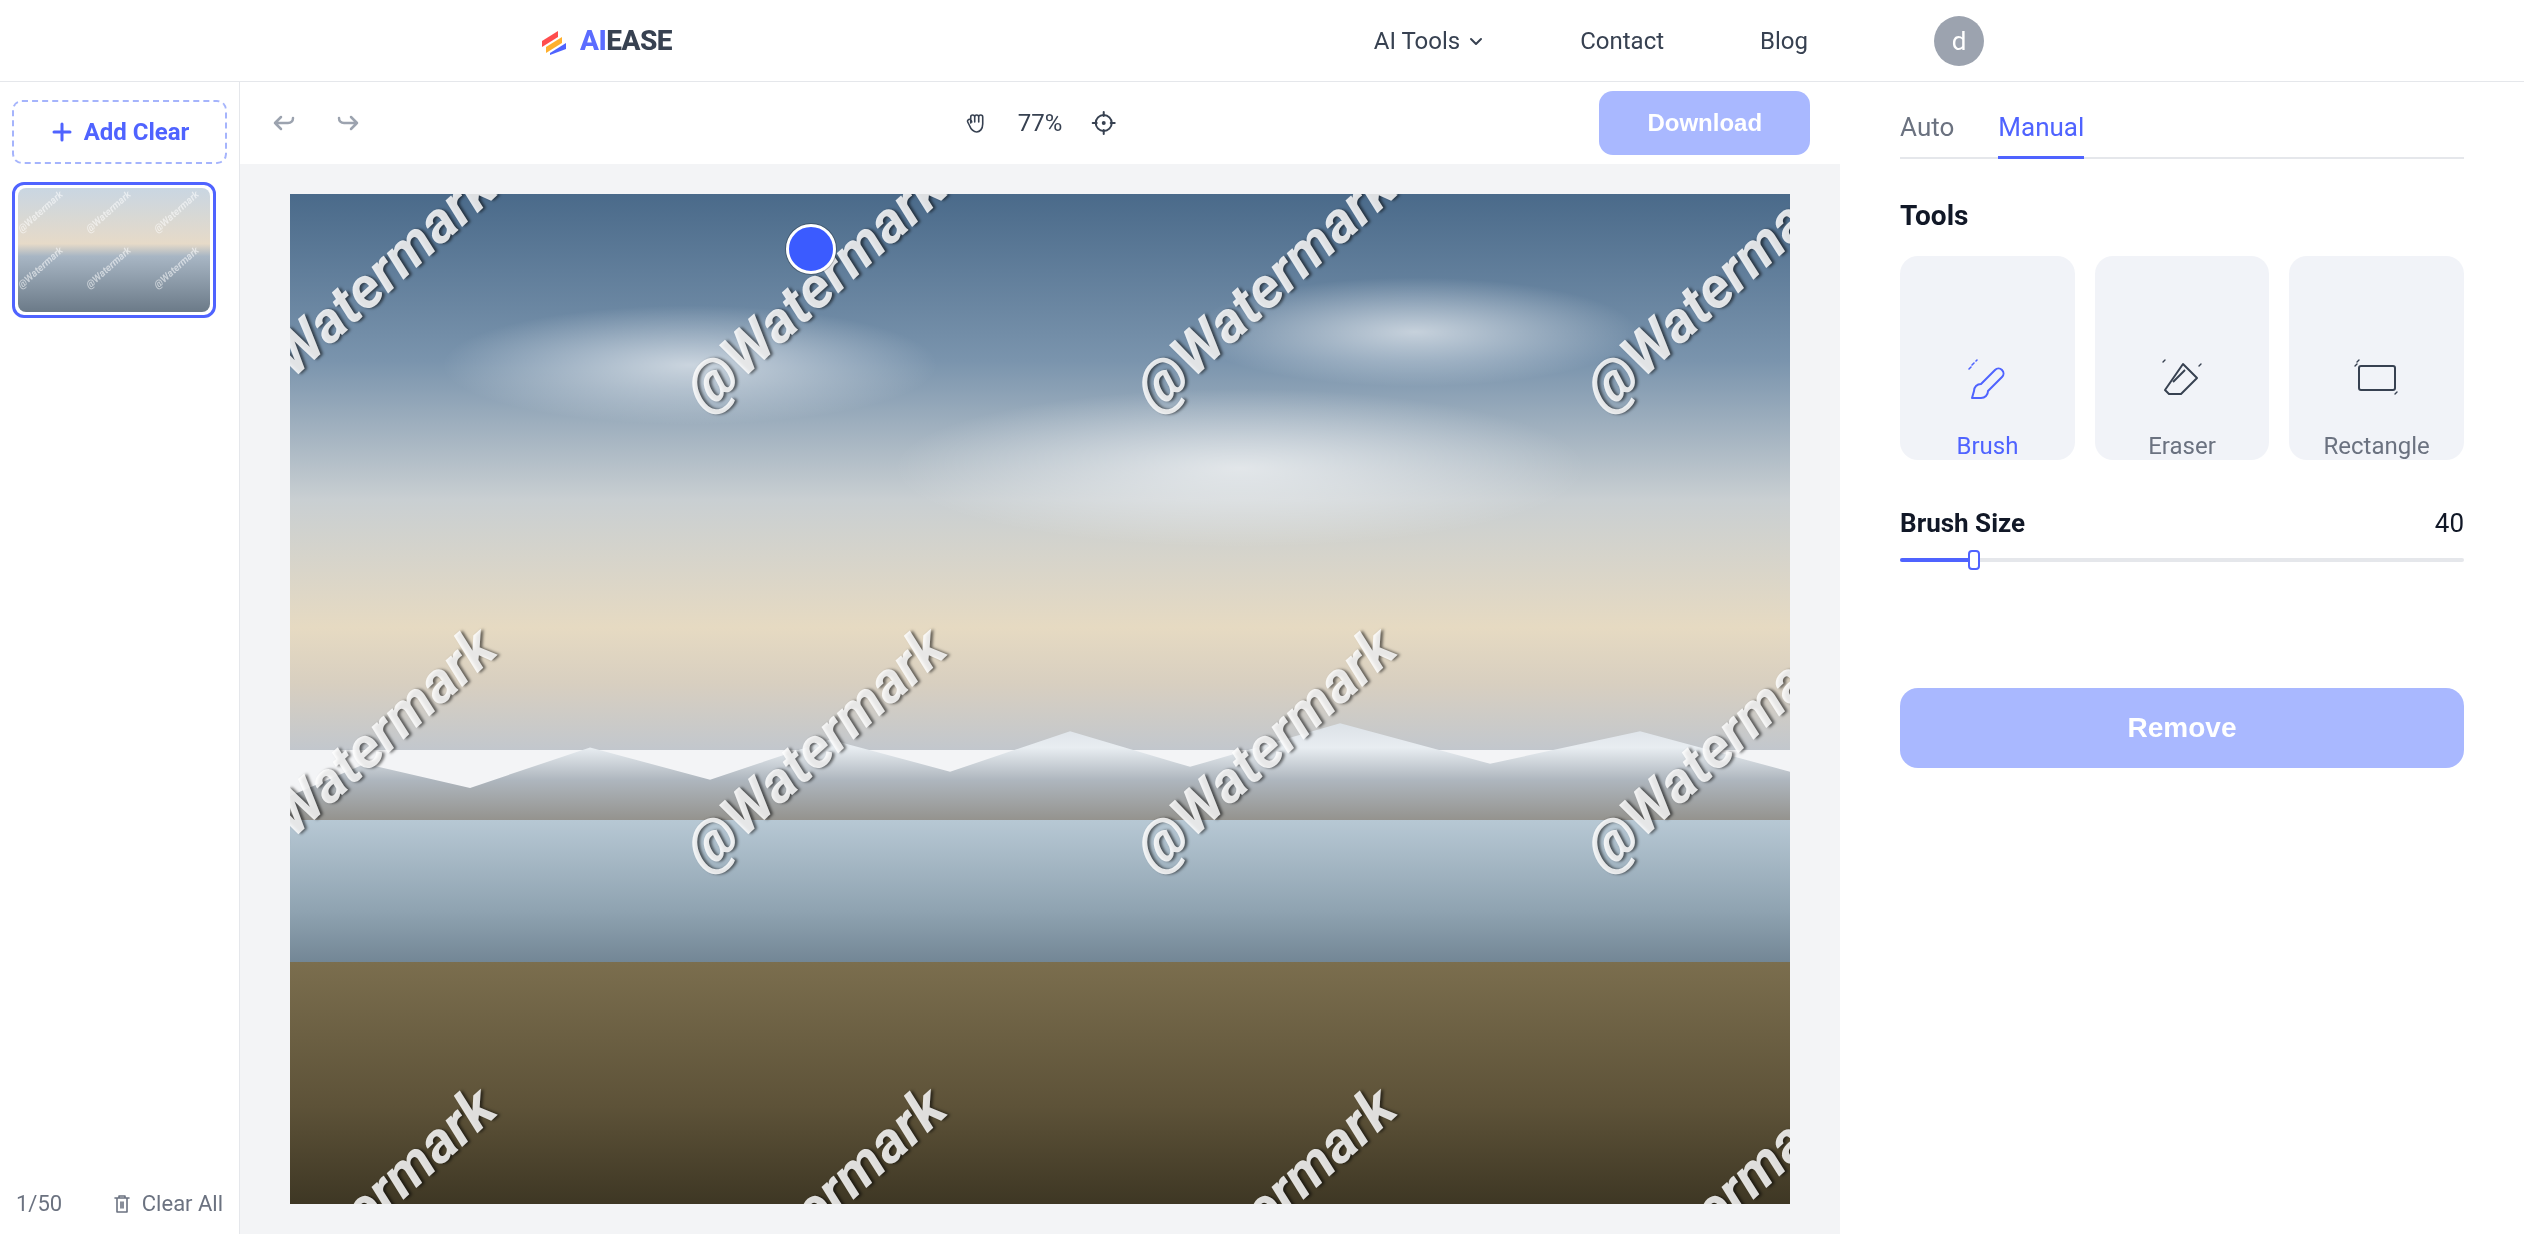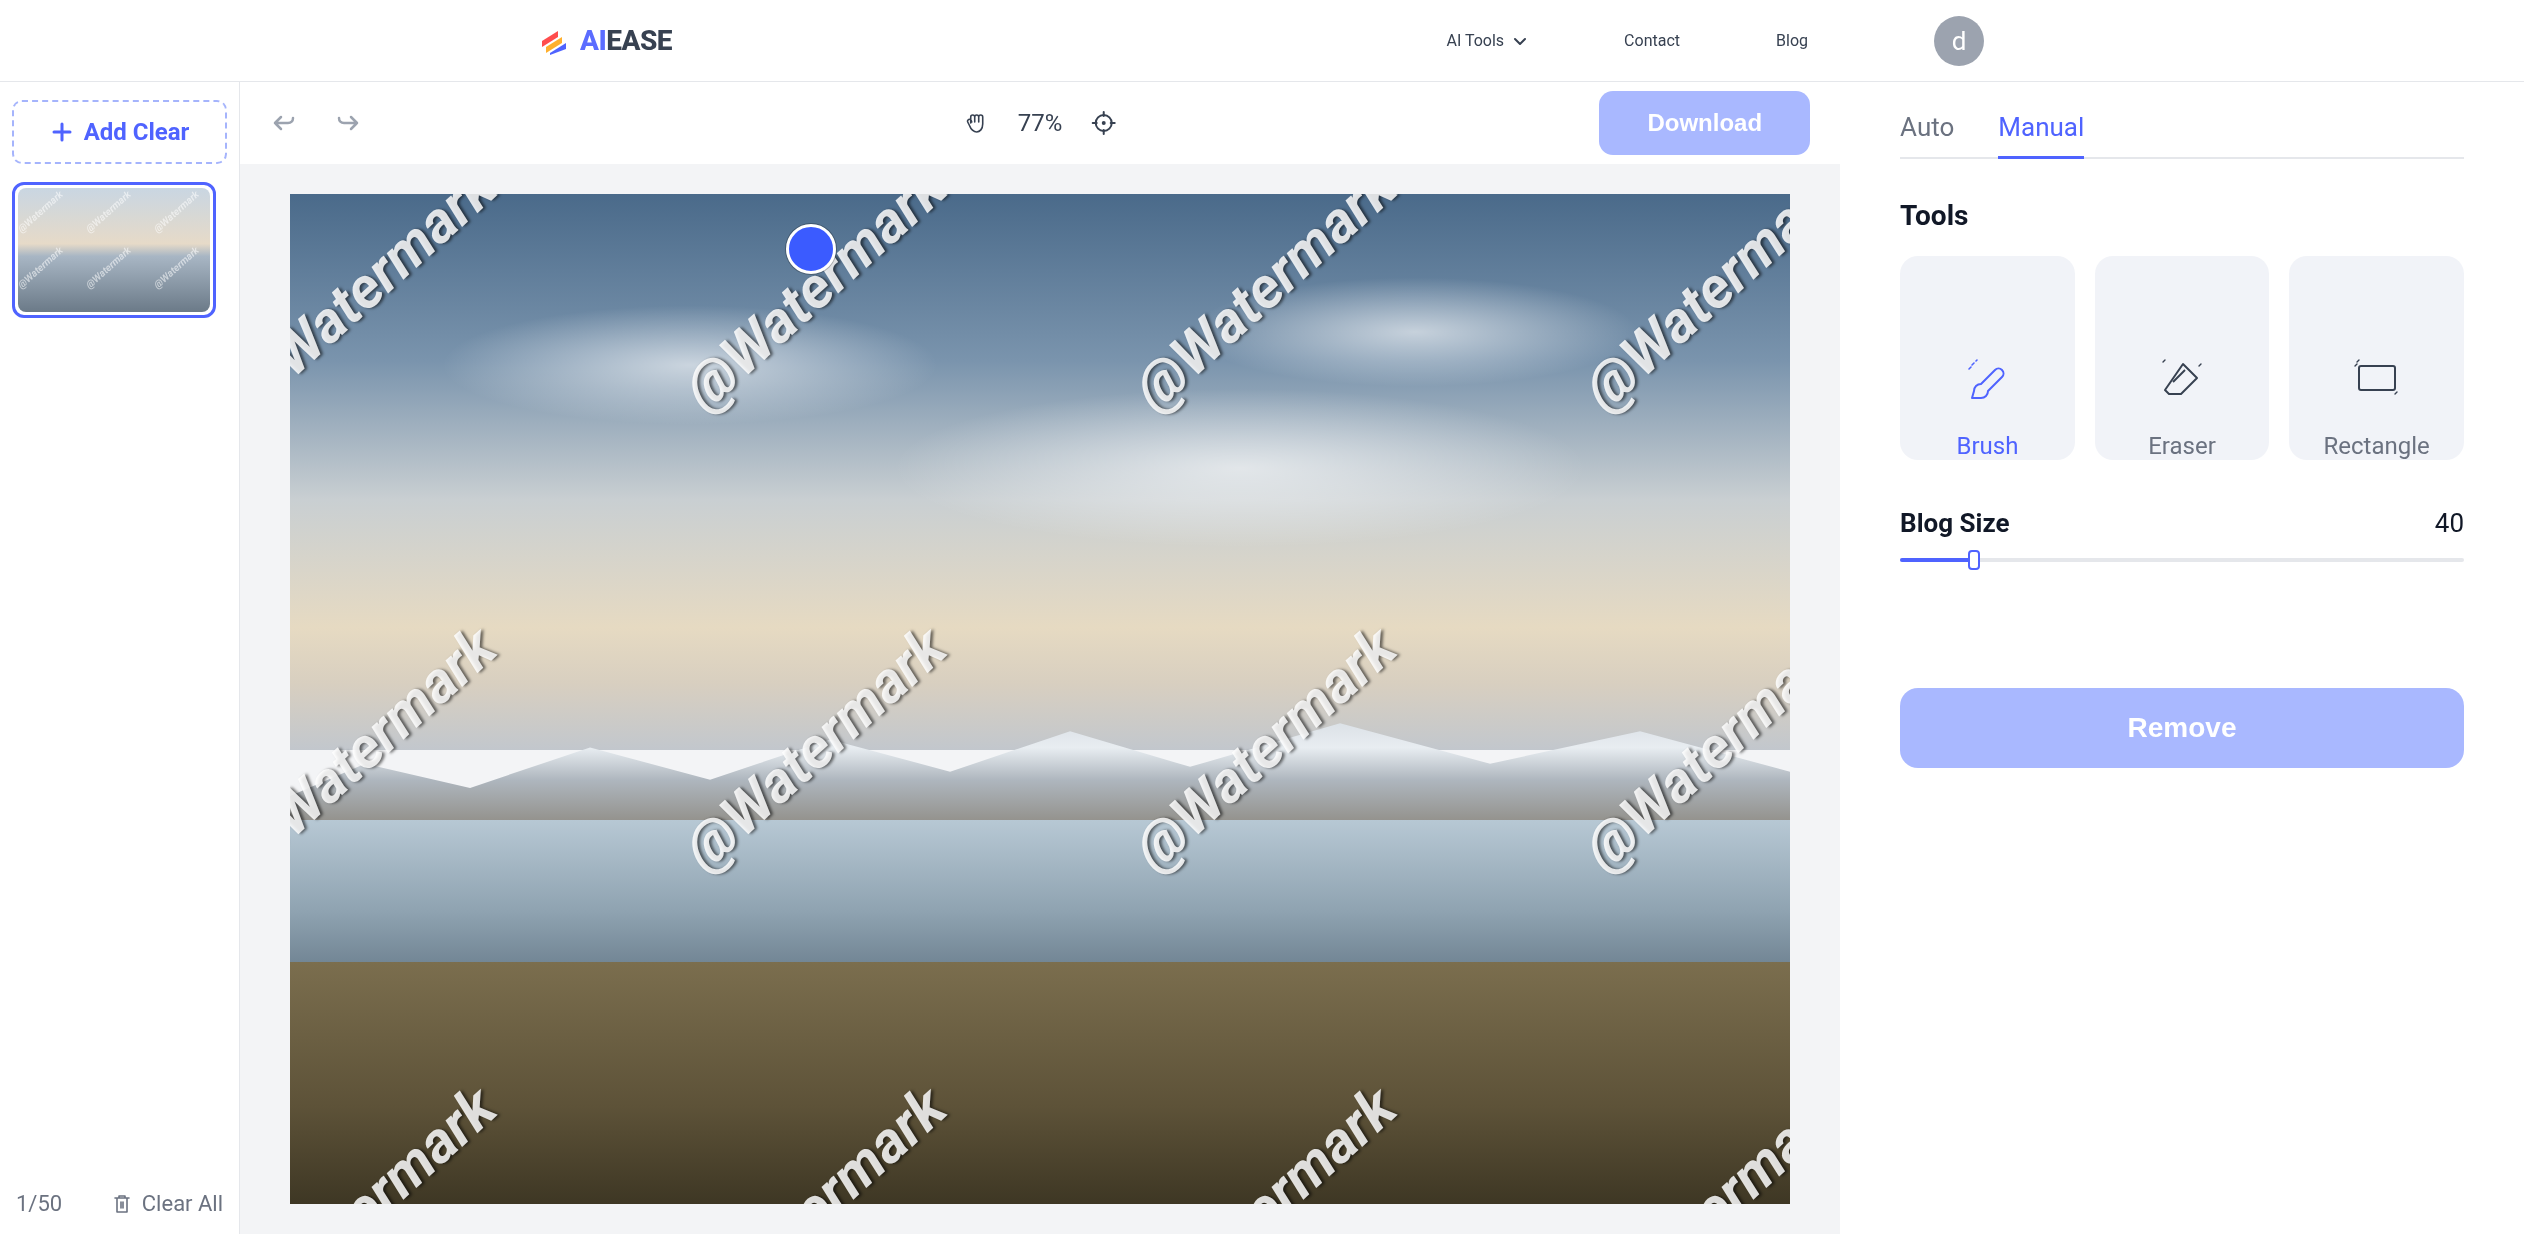--- a/index.html
+++ b/index.html
@@ -6,21 +6,21 @@
 body { font-family: -apple-system, BlinkMacSystemFont, "Segoe UI", Roboto, sans-serif; background: #fff; color: #333; width: 2524px; height: 1234px; overflow: hidden; }
 
 
 .header { height: 82px; display: flex; align-items: center; padding: 0 540px 0 540px; border-bottom: 1px solid #e5e7eb; justify-content: space-between; }
 .logo { display: flex; align-items: center; gap: 0; }
 .logo-icon { width: 40px; height: 28px; }
 .logo-text { font-size: 28px; font-weight: 800; letter-spacing: -0.5px; }
 .logo-text .ai { color: #5b6cff; }
 .logo-text .ease { color: #374151; }
 .nav { display: flex; align-items: center; gap: 96px; margin-left: auto; }
-.nav-item { display: flex; align-items: center; gap: 8px; font-size: 16px; color: #374151; cursor: pointer; }
+.nav-item { display: flex; align-items: center; gap: 8px; font-size: 24px; color: #374151; cursor: pointer; }
 .avatar { width: 50px; height: 50px; border-radius: 50%; background: #9ca3af; color: #fff; display: flex; align-items: center; justify-content: center; font-size: 26px; margin-left: 30px; }
 
 
 .app { display: flex; height: calc(100% - 82px); }
 .sidebar-left { width: 250px; border-right: 1px solid #e5e7eb; display: flex; flex-direction: column; padding: 18px 12px; background: #fff; }
 .add-images-btn { border: 2px dashed #a5b4fc; border-radius: 10px; color: #4f63ff; background: #fff; height: 64px; display: flex; align-items: center; justify-content: center; gap: 10px; font-size: 24px; font-weight: 700; cursor: pointer; margin-bottom: 18px; }
 .thumb { width: 204px; height: 136px; border-radius: 12px; border: 3px solid #4f63ff; overflow: hidden; position: relative; }
 .thumb-inner { position: absolute; inset: 3px; border-radius: 8px; background: linear-gradient(180deg, #c9d6e2 0%, #e6dac8 45%, #a8b6c4 55%, #6b7a88 100%); overflow: hidden; }
 .thumb-wm { position: absolute; color: rgba(255,255,255,0.55); font-style: italic; font-weight: 600; font-size: 10px; transform: rotate(-42deg); white-space: nowrap; }
 .sidebar-left-footer { margin-top: auto; display: flex; align-items: center; justify-content: space-between; padding: 0 4px; }
@@ -216,21 +216,21 @@
           <svg width="48" height="40" viewBox="0 0 48 40">
               <rect x="6" y="8" width="36" height="24" rx="2" fill="none" stroke="#374151" stroke-width="2"></rect>
               <path d="M4 4 L6 2 M42 36 L44 34 M2 8 L4 6" stroke="#374151" stroke-width="1.4" stroke-linecap="round"></path>
             </svg>
         </div>
         <span class="tool-label">Rectangle</span>
       </div>
     </div>
 
     <div class="slider-header">
-      <span class="slider-label">Blog Size</span>
+      <span class="slider-label">Brush Size</span>
       <span class="slider-value">40</span>
     </div>
     <div class="slider">
       <div class="slider-track"></div>
       <div class="slider-fill"></div>
       <div class="slider-thumb"></div>
     </div>
 
     <button class="remove-btn"><span>Remove</span></button>
   </div>

